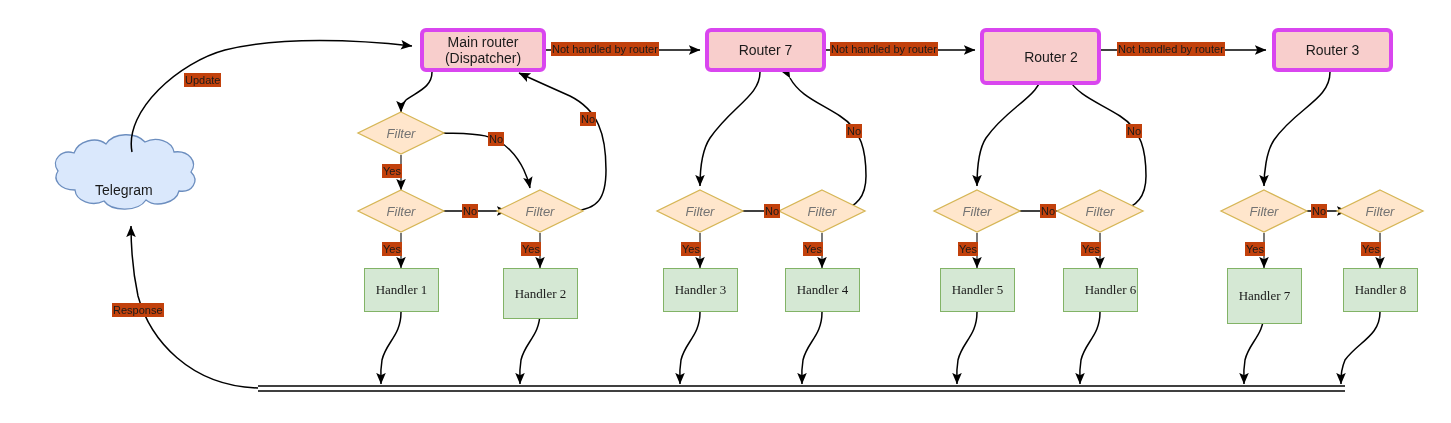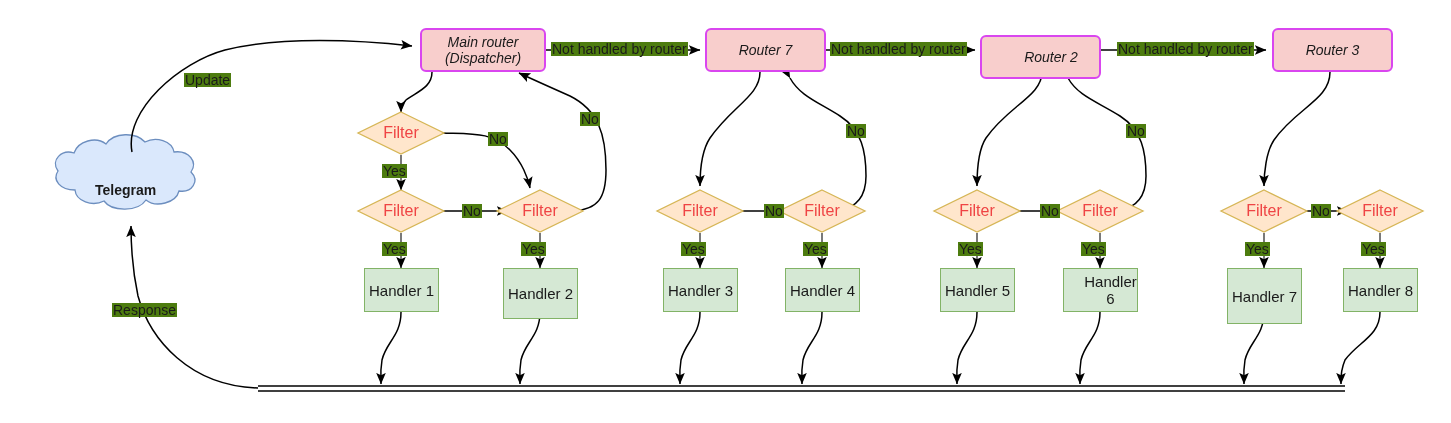--- a/index.html
+++ b/index.html
@@ -3,31 +3,31 @@
 <meta charset="utf-8">
 <style>
   html,body{margin:0;padding:0;background:#ffffff;}
   body{width:1451px;height:423px;overflow:hidden;
        font-family:"Liberation Sans","DejaVu Sans",sans-serif;}
   #canvas{position:relative;width:1451px;height:423px;}
   #wires{position:absolute;left:0;top:0;width:1451px;height:423px;}
   .node{position:absolute;box-sizing:border-box;display:flex;
         align-items:center;justify-content:center;text-align:center;
         color:#1a1a1a;}
-  .router{background:#f8cecc;border:2px solid #d946ef;border-radius:6px;
-          font-size:14px;line-height:16px;font-style:italic;}
-  .handler{background:#d5e8d4;border:1px solid #82b366;font-size:15px;}
+  .router{background:#f8cecc;border:4px solid #d946ef;border-radius:6px;
+          font-size:14px;line-height:16px;}
+  .handler{background:#d5e8d4;border:1px solid #82b366;font-size:13px;font-family:Liberation Serif, serif;}
   .dia-label{position:absolute;left:0;top:0;width:100%;height:100%;
              display:flex;align-items:center;justify-content:center;
-             font-size:16px;color:#ef4444;}
-  .edge-label{position:absolute;font-size:14px;color:#1a1a1a;
-              background:#4d7c0f;white-space:nowrap;line-height:14px;
+             font-size:13px;color:#737373;font-style:italic;}
+  .edge-label{position:absolute;font-size:11px;color:#1a1a1a;
+              background:#c2410c;white-space:nowrap;line-height:14px;
               padding:0 1px;}
   .cloud-label{position:absolute;font-size:14px;color:#1a1a1a;
-               white-space:nowrap;font-weight:bold;}
+               white-space:nowrap;}
 </style>
 </head>
 <body>
 
 <div id="canvas">
 
   <svg id="wires" viewBox="0 0 1451 423">
     <defs>
       <marker id="arrow" markerWidth="9" markerHeight="9" refX="7.4" refY="3.2" orient="auto" markerUnits="strokeWidth">
         <path d="M0,0 L7.6,3.2 L0,6.4 L1.6,3.2 z" fill="#000"></path>
@@ -111,21 +111,21 @@
 
   <div class="cloud-label" style="left:95px;top:182px;">Telegram</div>
 
   <div class="node router" style="left:420px;top:28px;width:126px;height:44px;flex-direction:column;">
     <span>Main router</span>
     <span>(Dispatcher)</span>
   </div>
   <div class="node router" style="left:705px;top:28px;width:121px;height:44px;">
     <span>Router 7</span>
   </div>
-  <div class="node router" style="left:980px;top:35px;width:121px;height:44px;padding-left:21px;">
+  <div class="node router" style="left:980px;top:28px;width:121px;height:57px;padding-left:21px;">
     <span>Router 2</span>
   </div>
   <div class="node router" style="left:1272px;top:28px;width:121px;height:44px;">
     <span>Router 3</span>
   </div>
 
   <div class="dia-label" style="left:358px;top:112px;width:86px;height:42px;">Filter</div>
   <div class="dia-label" style="left:358px;top:190px;width:86px;height:42px;">Filter</div>
   <div class="dia-label" style="left:497px;top:190px;width:86px;height:42px;">Filter</div>
   <div class="dia-label" style="left:657px;top:190px;width:86px;height:42px;">Filter</div>

